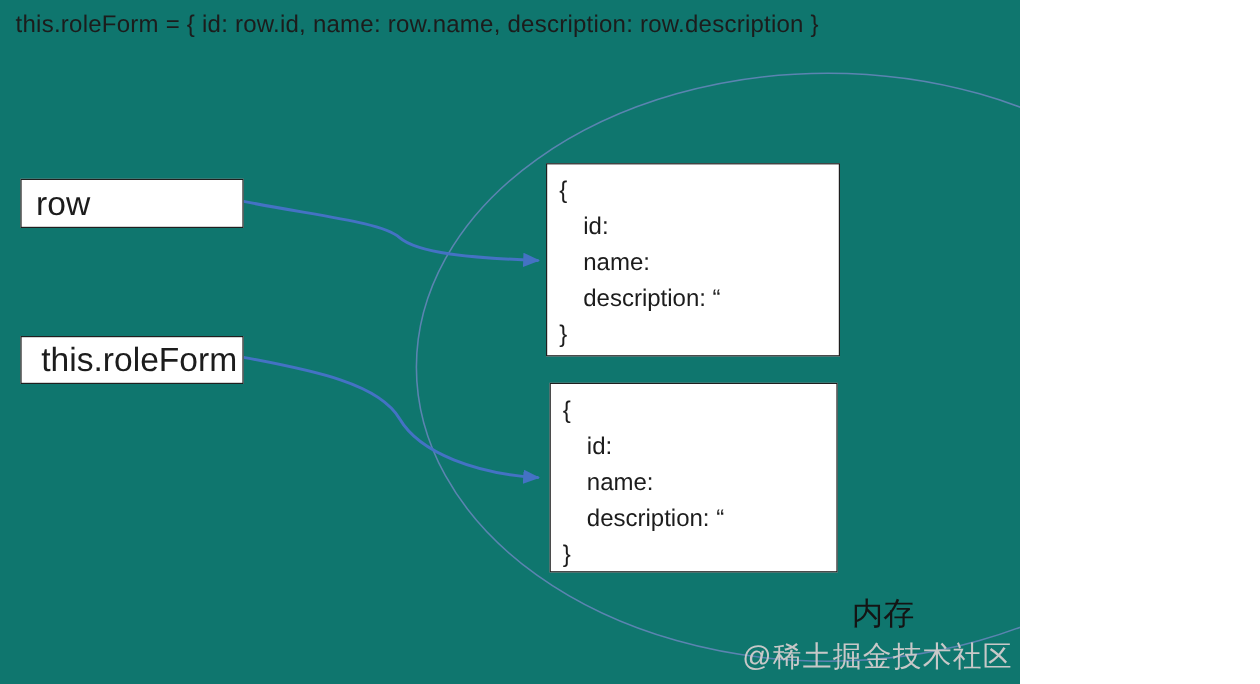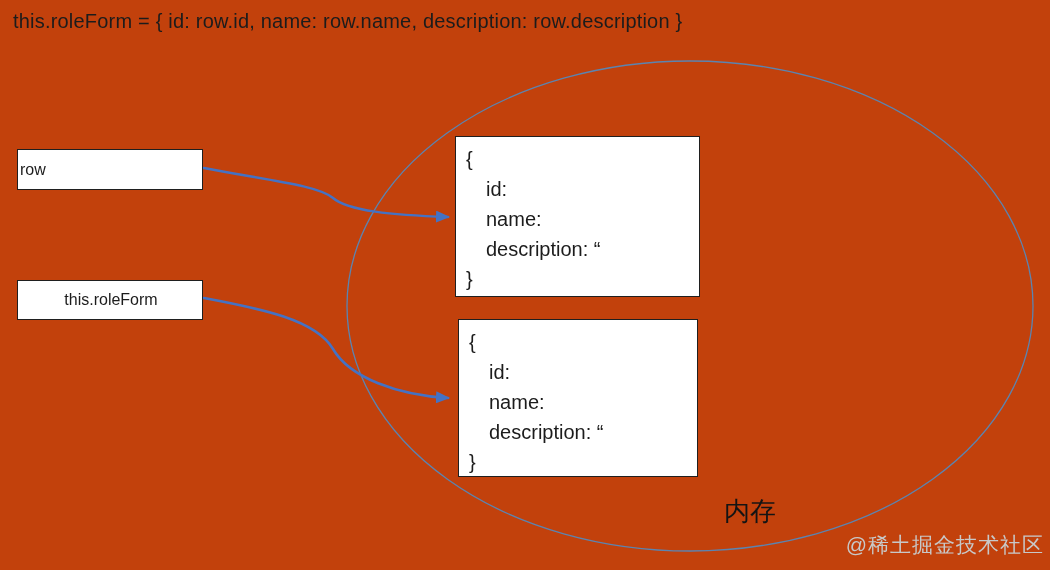--- a/index.html
+++ b/index.html
@@ -3,23 +3,23 @@
 <meta charset="utf-8">
 <style>
   html, body {
     margin: 0;
     padding: 0;
     background: #ffffff;
     font-family: "Liberation Sans", "DejaVu Sans", sans-serif;
   }
   .canvas {
     position: relative;
-    width: 1050px;
+    width: 850px;
     height: 570px;
-    background: #c2410c;
+    background: #0f766e;
     overflow: hidden;
     color: #1c1c1c;
   }
   .title {
     position: absolute;
     left: 13px;
     top: 10px;
     font-size: 20px;
     letter-spacing: 0.2px;
     color: #1c1c1c;
@@ -34,22 +34,22 @@
   }
   .var-box {
     position: absolute;
     left: 17px;
     width: 186px;
     border: 1.5px solid #1f1f1f;
     background: #ffffff;
     box-sizing: border-box;
     display: flex;
     align-items: center;
-    padding-left: 2px;
-    font-size: 16px;
+    padding-left: 12px;
+    font-size: 28px;
   }
   .var-box.row { top: 149px; height: 41px; }
   .var-box.roleform { top: 280px; height: 40px; justify-content: center; }
   .obj-box {
     position: absolute;
     border: 1.5px solid #1f1f1f;
     background: #ffffff;
     box-sizing: border-box;
     font-size: 20px;
     padding-top: 7px;
@@ -61,27 +61,26 @@
     padding-left: 10px;
     white-space: pre;
   }
   .obj-line.indent { padding-left: 30px; }
   .memory-label {
     position: absolute;
     left: 710px;
     top: 494px;
     font-size: 26px;
     color: #141414;
-    margin-left: 14px;
   }
   .watermark {
     position: absolute;
     right: 6px;
     top: 531px;
-    font-size: 21px;
+    font-size: 24px;
     color: #c8c8c8;
     letter-spacing: 1px;
   }
 </style>
 </head>
 <body>
 
 <div class="canvas">
 
   <div class="title">this.roleForm = { id: row.id, name: row.name, description: row.description }</div>

